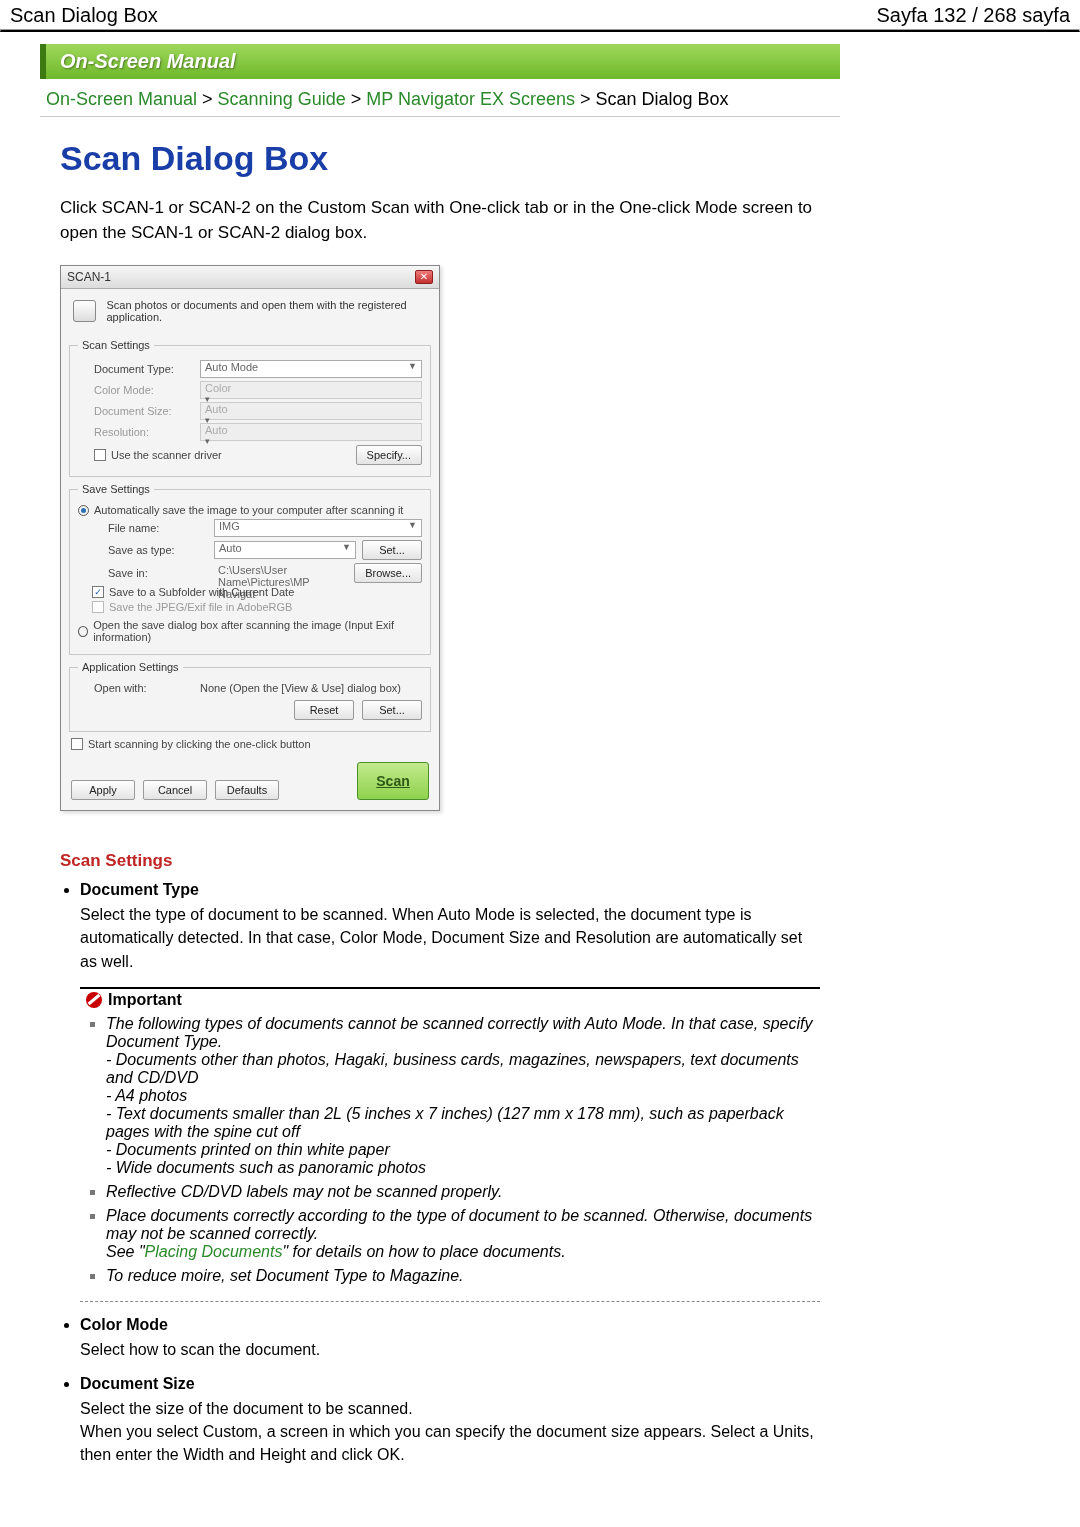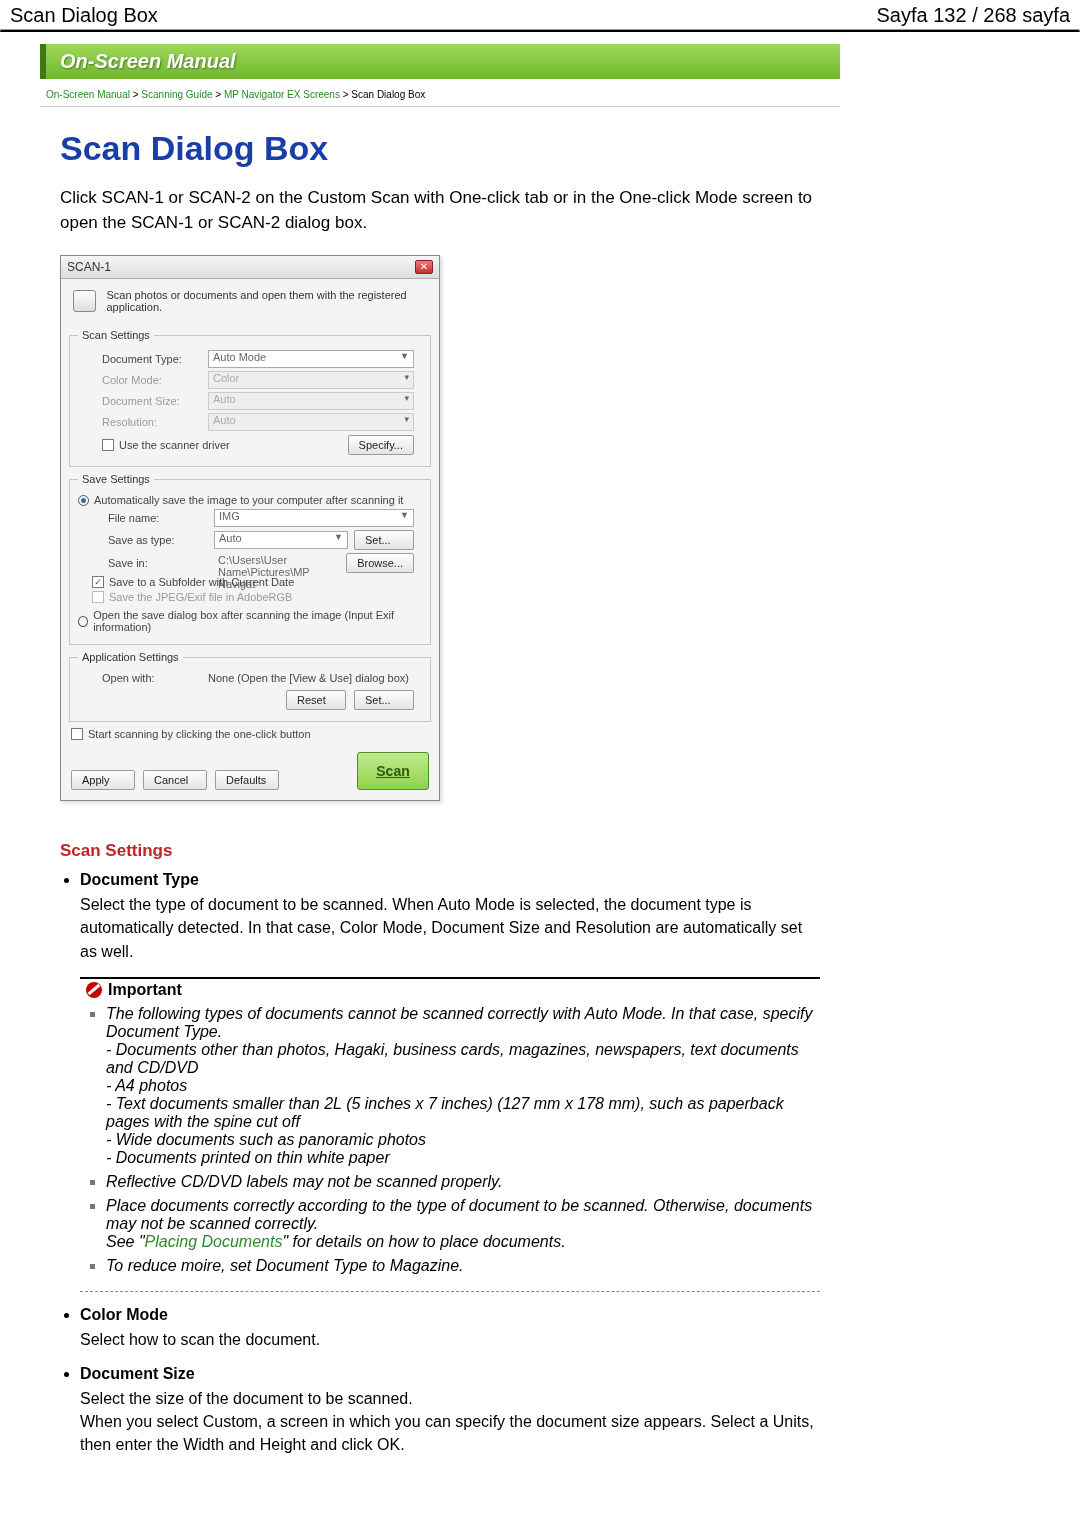--- a/index.html
+++ b/index.html
@@ -30,21 +30,21 @@
     background: linear-gradient(#9fd85c, #6fb82a);
     border-left: 6px solid #3e7a12;
     color: #fff;
     font-weight: bold;
     font-style: italic;
     font-size: 20px;
     padding: 6px 14px;
     text-shadow: 1px 1px 2px rgba(0,0,0,0.4);
   }
   .breadcrumb {
-    font-size: 10px;
+    font-size: 18px;
     padding: 10px 6px 6px 6px;
     border-bottom: 1px solid #ccc;
   }
   .breadcrumb a { color: #2a8a2a; text-decoration: none; }
   .h1 {
     color: #1a3ea8;
     font-size: 34px;
     font-weight: bold;
     margin: 22px 0 18px 20px;
   }
@@ -99,50 +99,50 @@
   }
   fieldset {
     border: 1px solid #c8c8c8;
     margin: 6px 8px;
     padding: 6px 8px 8px 8px;
   }
   legend { font-size: 11px; color: #333; padding: 0 4px; }
   .row {
     display: flex;
     align-items: center;
-    margin: 3px 8px;
+    margin: 3px 0;
     gap: 6px;
     padding-left: 16px;
   }
   .lbl { width: 100px; font-size: 11px; }
   .lbl.dis { color: #9a9a9a; }
   .sel {
     flex: 1;
     height: 18px;
     border: 1px solid #aaa;
     background: #fff;
     font-size: 11px;
     padding: 0 4px;
     display: flex;
     align-items: flex-start;
     justify-content: space-between;
     color: #666;
   }
-  .sel.dis { background: #eee; color: #aaa; border-color: #ccc; }
+  .sel.dis { background: #eee; color: #aaa; border-color: #ccc; flex-direction: column; }
   .dd { font-size: 9px; color: #666; }
   .btn {
     height: 20px;
     border: 1px solid #9a9a9a;
     background: linear-gradient(#fefefe,#e4e4e4);
     border-radius: 2px;
     font-size: 11px;
     padding: 0 10px;
     display: inline-flex;
     align-items: center;
-    justify-content: flex-start;
+    justify-content: center;
     color: #222;
     text-decoration: none;
   }
   .btn-wide { min-width: 60px; }
   .chk { display: flex; align-items: center; gap: 5px; margin: 3px 0 3px 8px; font-size: 11px; }
   .chkbox {
     width: 12px; height: 12px; border: 1px solid #777; background: #fff;
     font-size: 9px; line-height: 10px; text-align: center; color: #205fb3;
   }
   .chk.dis { color: #9a9a9a; }
@@ -382,22 +382,22 @@
           <span class="imp-icon"></span>
           <span>Important</span>
         </div>
         <ul class="imp">
           <li><span>
             <span>The following types of documents cannot be scanned correctly with Auto Mode. In that case, specify Document Type.</span>
             <div class="dashlist">
               <div>- Documents other than photos, Hagaki, business cards, magazines, newspapers, text documents and CD/DVD</div>
               <div>- A4 photos</div>
               <div>- Text documents smaller than 2L (5 inches x 7 inches) (127 mm x 178 mm), such as paperback pages with the spine cut off</div>
+              <div>- Documents printed on thin white paper</div>
               <div>- Wide documents such as panoramic photos</div>
-              <div>- Documents printed on thin white paper</div>
             </div>
           </span></li>
           <li><span>Reflective CD/DVD labels may not be scanned properly.</span></li>
           <li><span>
             <span>Place documents correctly according to the type of document to be scanned. Otherwise, documents may not be scanned correctly.</span><br>
             <span>See "</span><a href="#" class="green">Placing Documents</a><span>" for details on how to place documents.</span>
           </span></li>
           <li><span>To reduce moire, set Document Type to Magazine.</span></li>
         </ul>
       </div>

